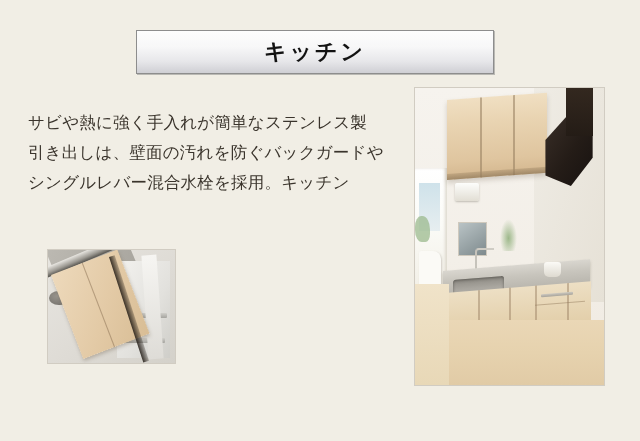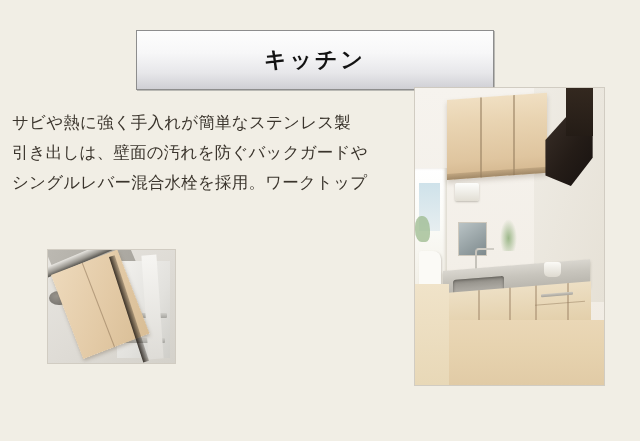--- a/index.html
+++ b/index.html
@@ -20,21 +20,21 @@
     height: 441px;
     background: #f1eee5;
   }
 
   
   .title-banner {
     position: absolute;
     left: 136px;
     top: 30px;
     width: 358px;
-    height: 60px;
+    height: 44px;
     box-sizing: border-box;
     border: 1px solid #8d8d8d;
     background: linear-gradient(to bottom,
                 #fdfdfd 0%,
                 #f7f7f8 38%,
                 #e7e7ea 72%,
                 #cfcfd4 100%);
     box-shadow: 1px 1px 0 rgba(120,120,120,0.45);
     display: flex;
     align-items: center;
@@ -46,21 +46,21 @@
     font-size: 22px;
     letter-spacing: 3px;
     color: #121212;
     line-height: 1;
     white-space: nowrap;
   }
 
   
   .body-copy {
     position: absolute;
-    left: 12px;
+    left: 28px;
     top: 108px;
     width: 380px;
   }
   .copy-line {
     font-family: "DejaVu Serif", "Liberation Serif", serif;
     font-size: 16.5px;
     line-height: 30px;
     color: #3a342c;
     white-space: nowrap;
     letter-spacing: 0.2px;
@@ -314,21 +314,21 @@
 
 <div class="page">
 
   <div class="title-banner">
     <div class="title-text">キッチン</div>
   </div>
 
   <div class="body-copy">
     <div class="copy-line">サビや熱に強く手入れが簡単なステンレス製</div>
     <div class="copy-line">引き出しは、壁面の汚れを防ぐバックガードや</div>
-    <div class="copy-line">シングルレバー混合水栓を採用。ワークトップ</div>
+    <div class="copy-line">シングルレバー混合水栓を採用。キッチン</div>
   </div>
 
   <div class="photo photo-main" title="システムキッチン全景">
     <div class="photo-inner">
       <div class="k-wall"></div>
       <div class="k-wall-right"></div>
       <div class="k-window"></div>
       <div class="k-window-sky"></div>
       <div class="k-window-green"></div>
       <div class="k-chair"></div>

